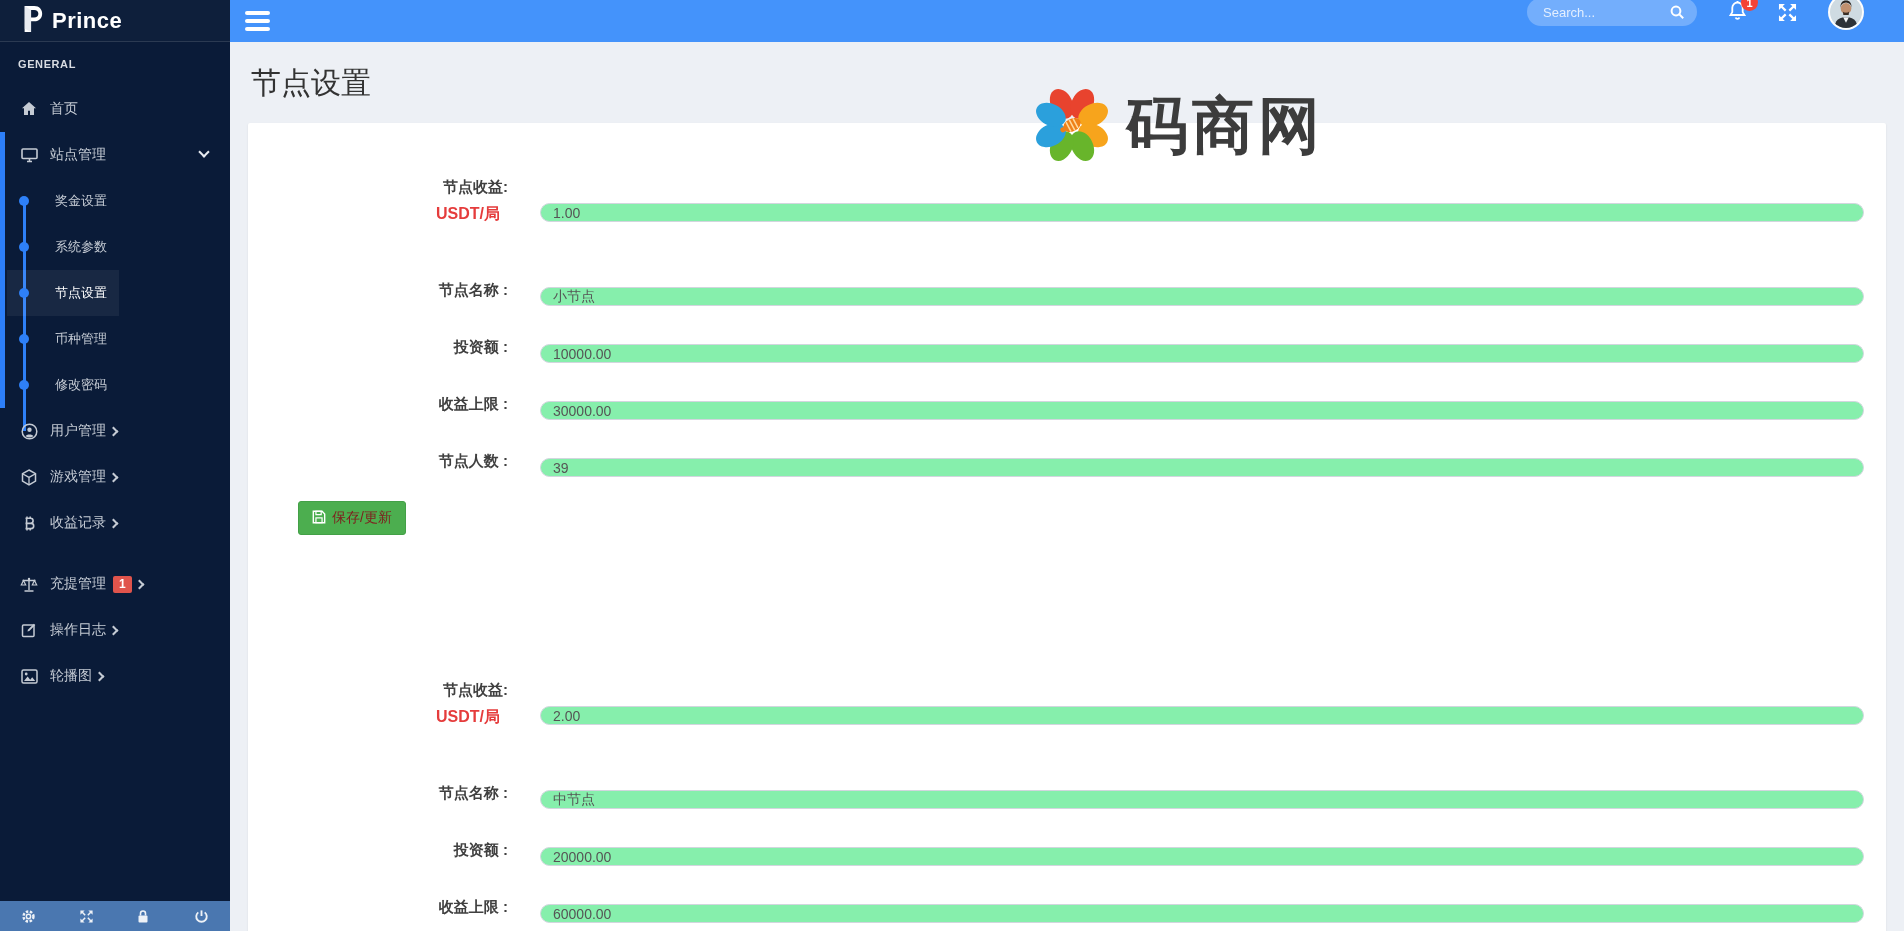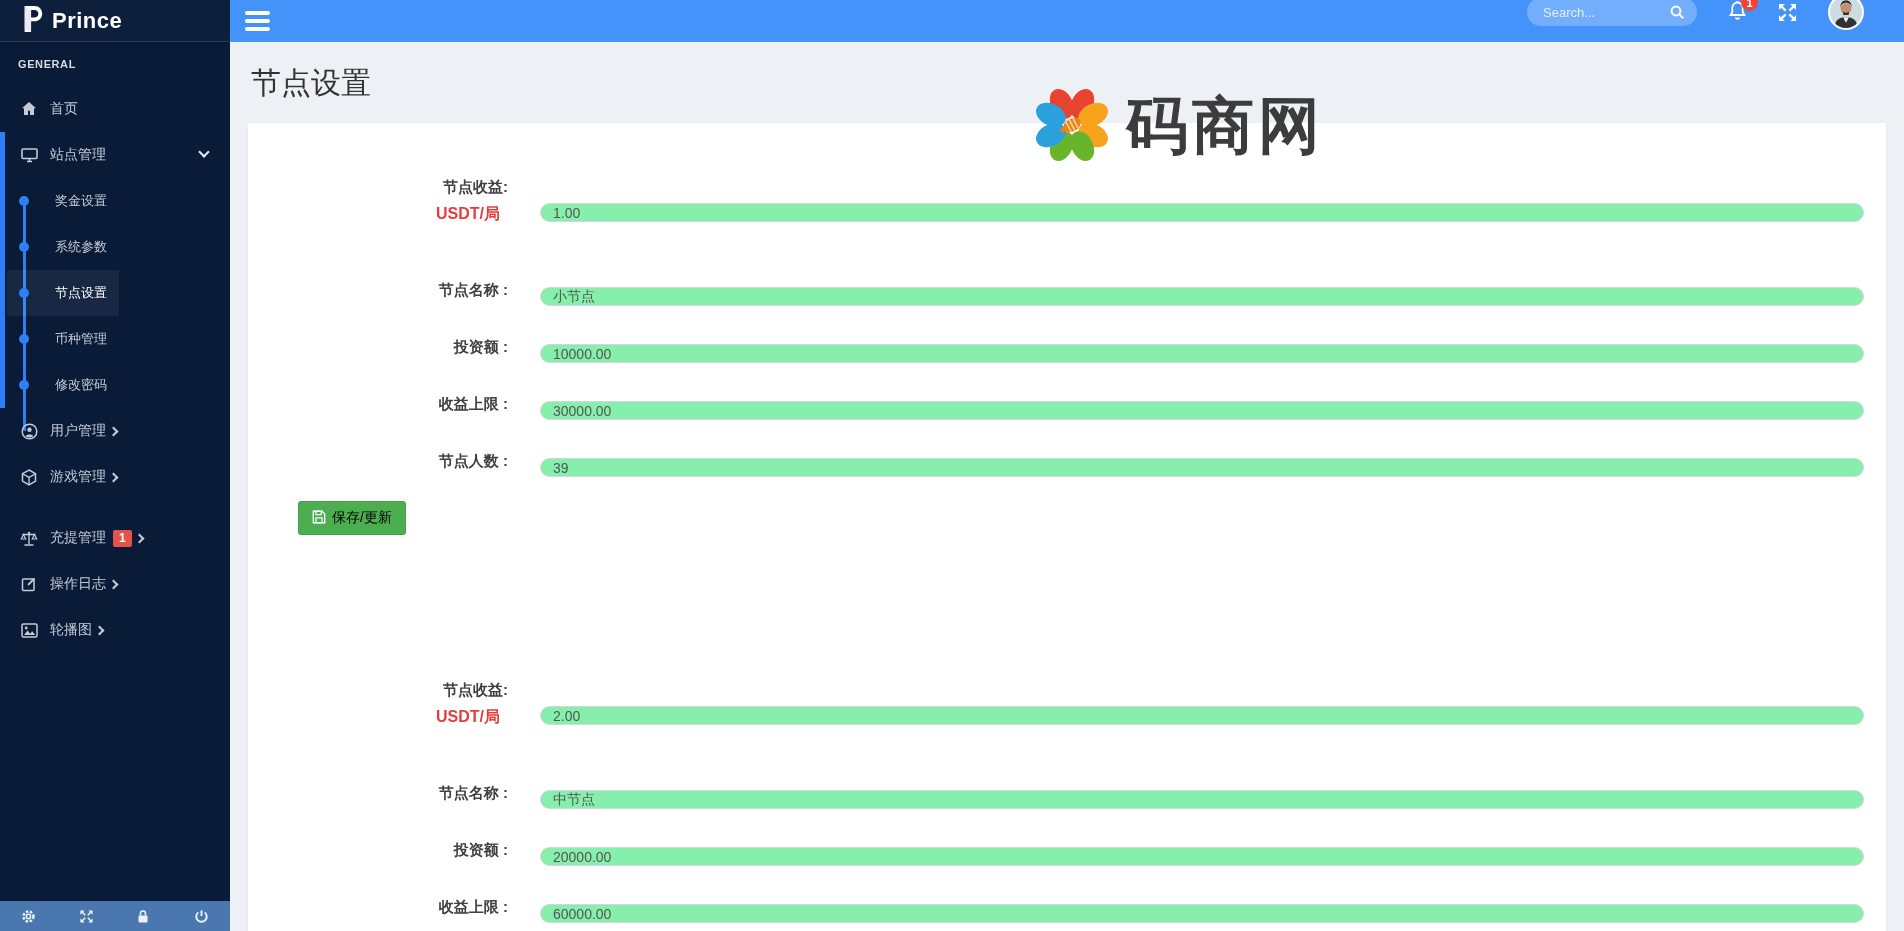--- a/index.html
+++ b/index.html
@@ -110,21 +110,21 @@
     font-weight:bold; font-size:15px; color:#404040; line-height:33px; flex:none;
   }
   .unit-note { font-size:16px; font-weight:bold; color:#e53c3c; line-height:16px; margin-top:3px; padding-right:8px; }
   .form-input {
     flex:1; height:19px; border:1px solid #d2d6de; border-radius:12px;
     padding:0 12px; font-size:14px; color:#555; background:#86efac; outline:none;
     font-family:"Liberation Sans","DejaVu Sans",sans-serif;
   }
   .save-btn {
     margin-left:50px; height:34px; padding:0 13px; background:#4cae4f; border:1px solid #43a047;
-    border-radius:3px; color:#000000; font-size:14px; display:inline-flex; align-items:center;
+    border-radius:3px; color:#7f1d1d; font-size:14px; display:inline-flex; align-items:center;
     gap:6px; cursor:pointer; font-family:inherit;
   }
   .section-2 { margin-top:138px; }
 
   
   .watermark {
     position:absolute; left:1028px; top:80px; z-index:30; display:flex; align-items:flex-start;
     pointer-events:none;
   }
   .watermark-text {
@@ -210,20 +210,30 @@
       <span class="nav-icon">
         <svg width="16" height="17" viewBox="0 0 16 17">
             <path d="M8 1l6.5 3.7v7.4L8 15.8l-6.5-3.7V4.7z" fill="none" stroke="currentColor" stroke-width="1.5"></path>
             <path d="M1.5 4.7L8 8.4l6.5-3.7M8 8.4v7.4" fill="none" stroke="currentColor" stroke-width="1.3"></path>
           </svg>
       </span>
       <span>游戏管理</span>
       <span class="chev-right"></span>
     </div>
 
+    <div class="nav-item">
+      <span class="nav-icon">
+        <svg width="14" height="17" viewBox="0 0 14 17">
+            <path d="M5 3.2V1.4M8.2 3.2V1.4M5 15.6v-1.8M8.2 15.6v-1.8" stroke="currentColor" stroke-width="1.5"></path>
+            <path d="M3.5 3.2h5a2.6 2.6 0 010 5.2h-5m0 0h5.6a2.6 2.6 0 010 5.2H3.5M4.6 3.2v10.4" fill="none" stroke="currentColor" stroke-width="1.6"></path>
+          </svg>
+      </span>
+      <span>收益记录</span>
+      <span class="chev-right"></span>
+    </div>
 
     <div class="nav-item gap">
       <span class="nav-icon">
         <svg width="18" height="17" viewBox="0 0 18 17">
             <path d="M9 2v12M4.5 15h9M2.5 4.5h13" stroke="currentColor" stroke-width="1.4" fill="none"></path>
             <path d="M3.5 4.5L1.3 9h4.4zM14.5 4.5L12.3 9h4.4z" fill="none" stroke="currentColor" stroke-width="1.2"></path>
             <circle cx="9" cy="3" r="1.2" fill="currentColor"></circle>
           </svg>
       </span>
       <span>充提管理</span>

